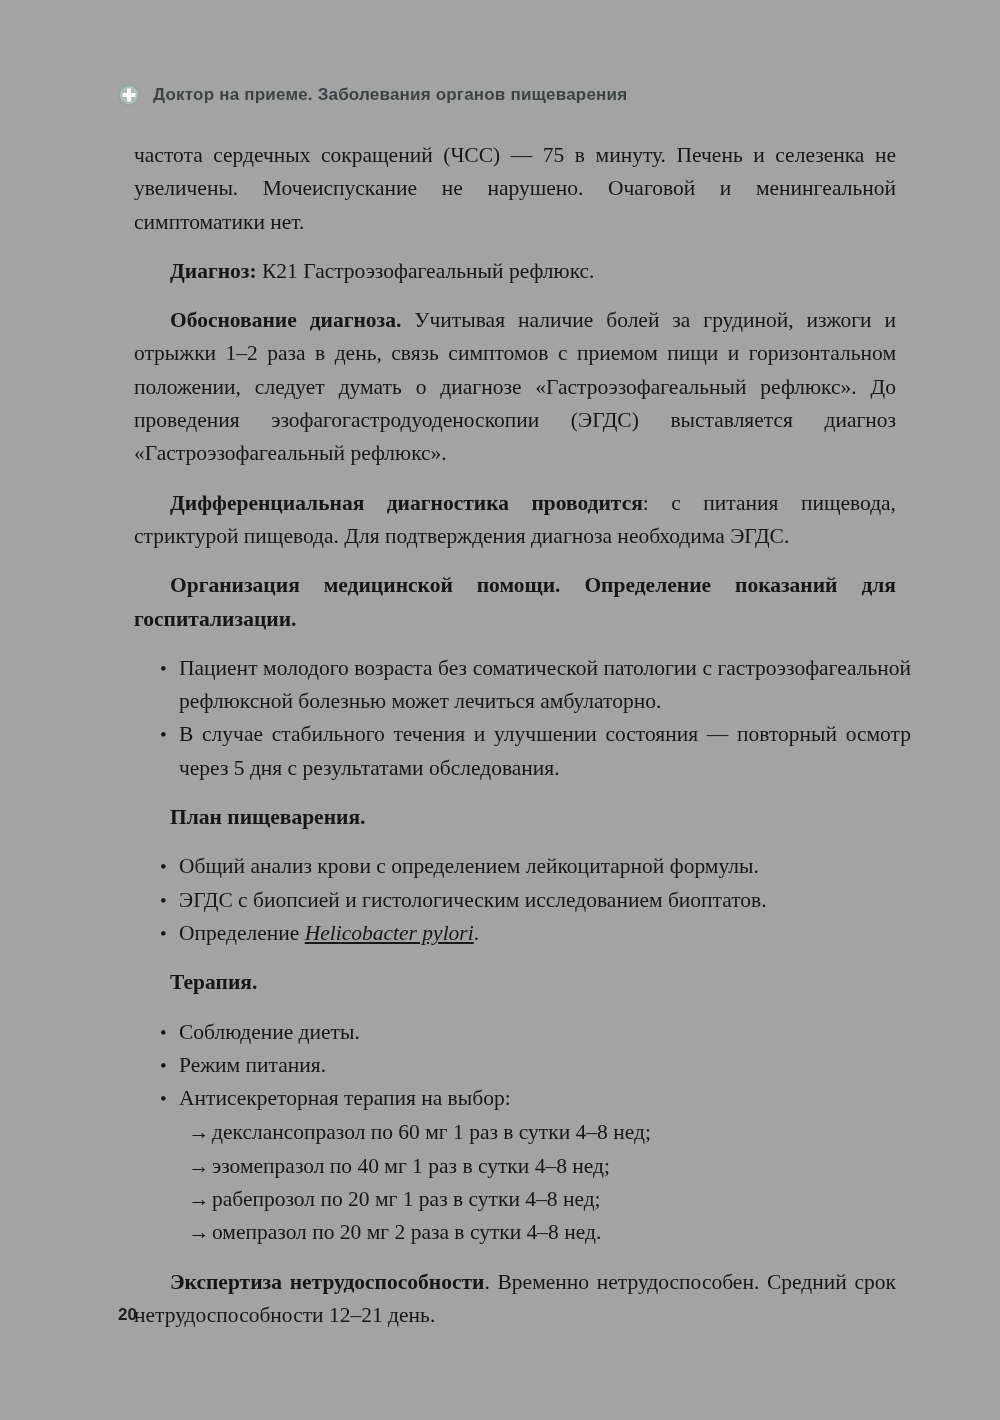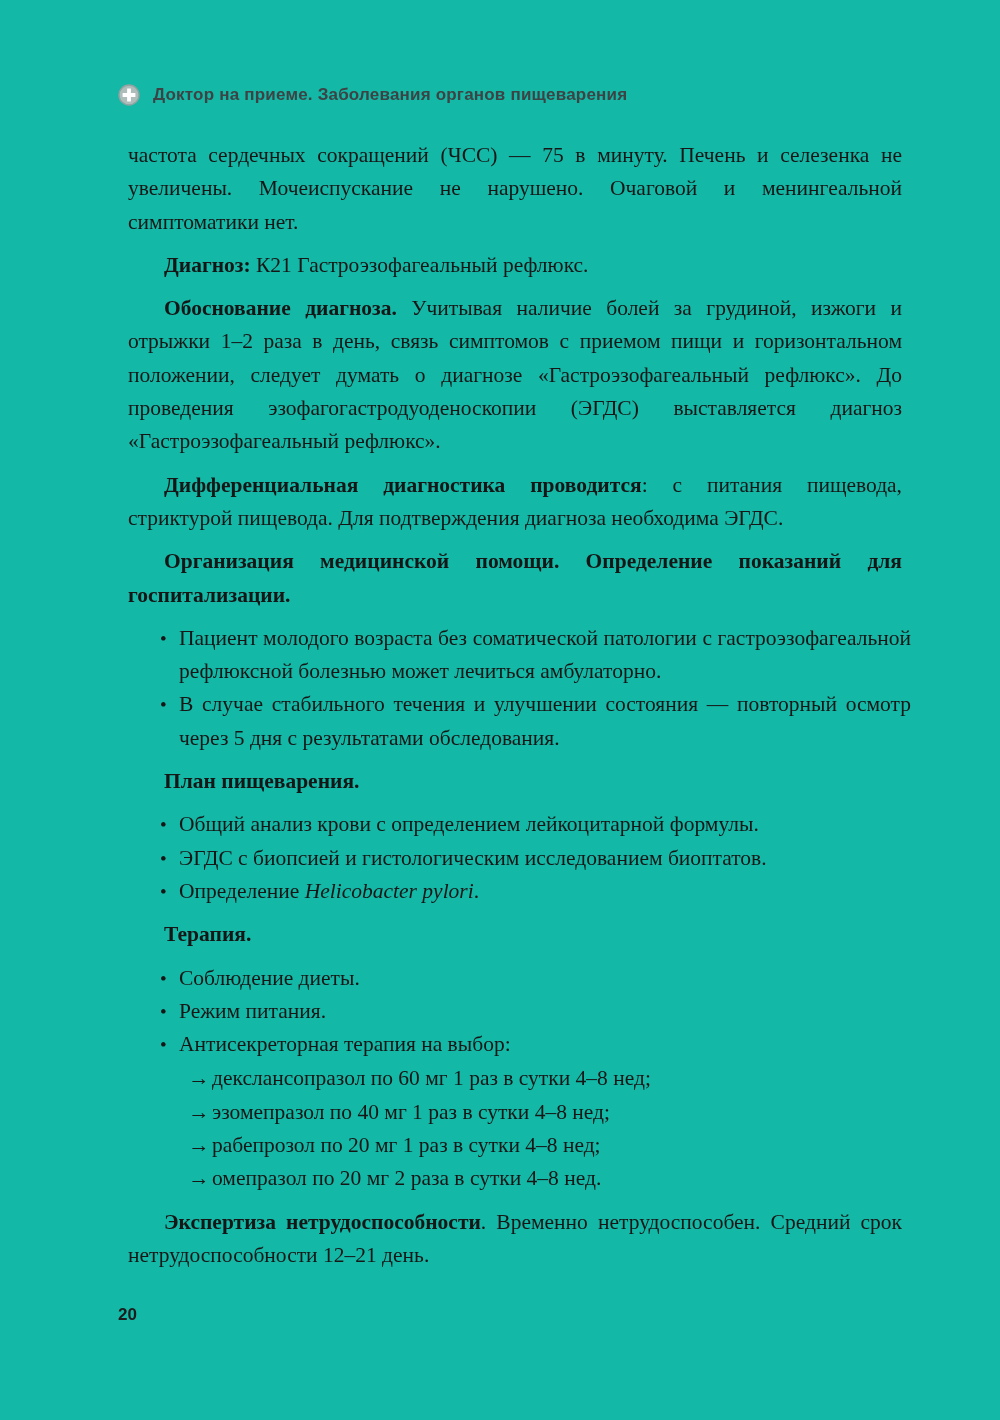--- a/index.html
+++ b/index.html
@@ -4,21 +4,21 @@
 <style>
   html, body {
     margin: 0;
     padding: 0;
     background: #ffffff;
   }
   .page {
     position: relative;
     width: 1000px;
     height: 1420px;
-    background: #14b8a6;
+    background: #a3a3a3;
     box-sizing: border-box;
     padding: 84px 88px 0 118px;
     font-family: "Liberation Serif", serif;
     color: #161616;
     overflow: hidden;
   }
   
   .page-header {
     display: flex;
     align-items: center;
@@ -37,28 +37,28 @@
   }
   
   .body-text {
     margin-top: 33px;
     font-size: 21.5px;
     line-height: 33.3px;
     text-align: justify;
     hyphens: auto;
   }
   .body-text p {
-    margin: 10px;
+    margin: 16px;
     text-indent: 36px;
   }
   .body-text p.noindent {
     text-indent: 0;
   }
   b { font-weight: bold; }
-  i { font-style: italic; }
+  i { font-style: italic; text-decoration: underline; }
 
   ul.bullets {
     list-style: none;
     margin: 1px;
     padding: 0;
   }
   ul.bullets li {
     position: relative;
     padding-left: 60px;
     text-align: justify;

